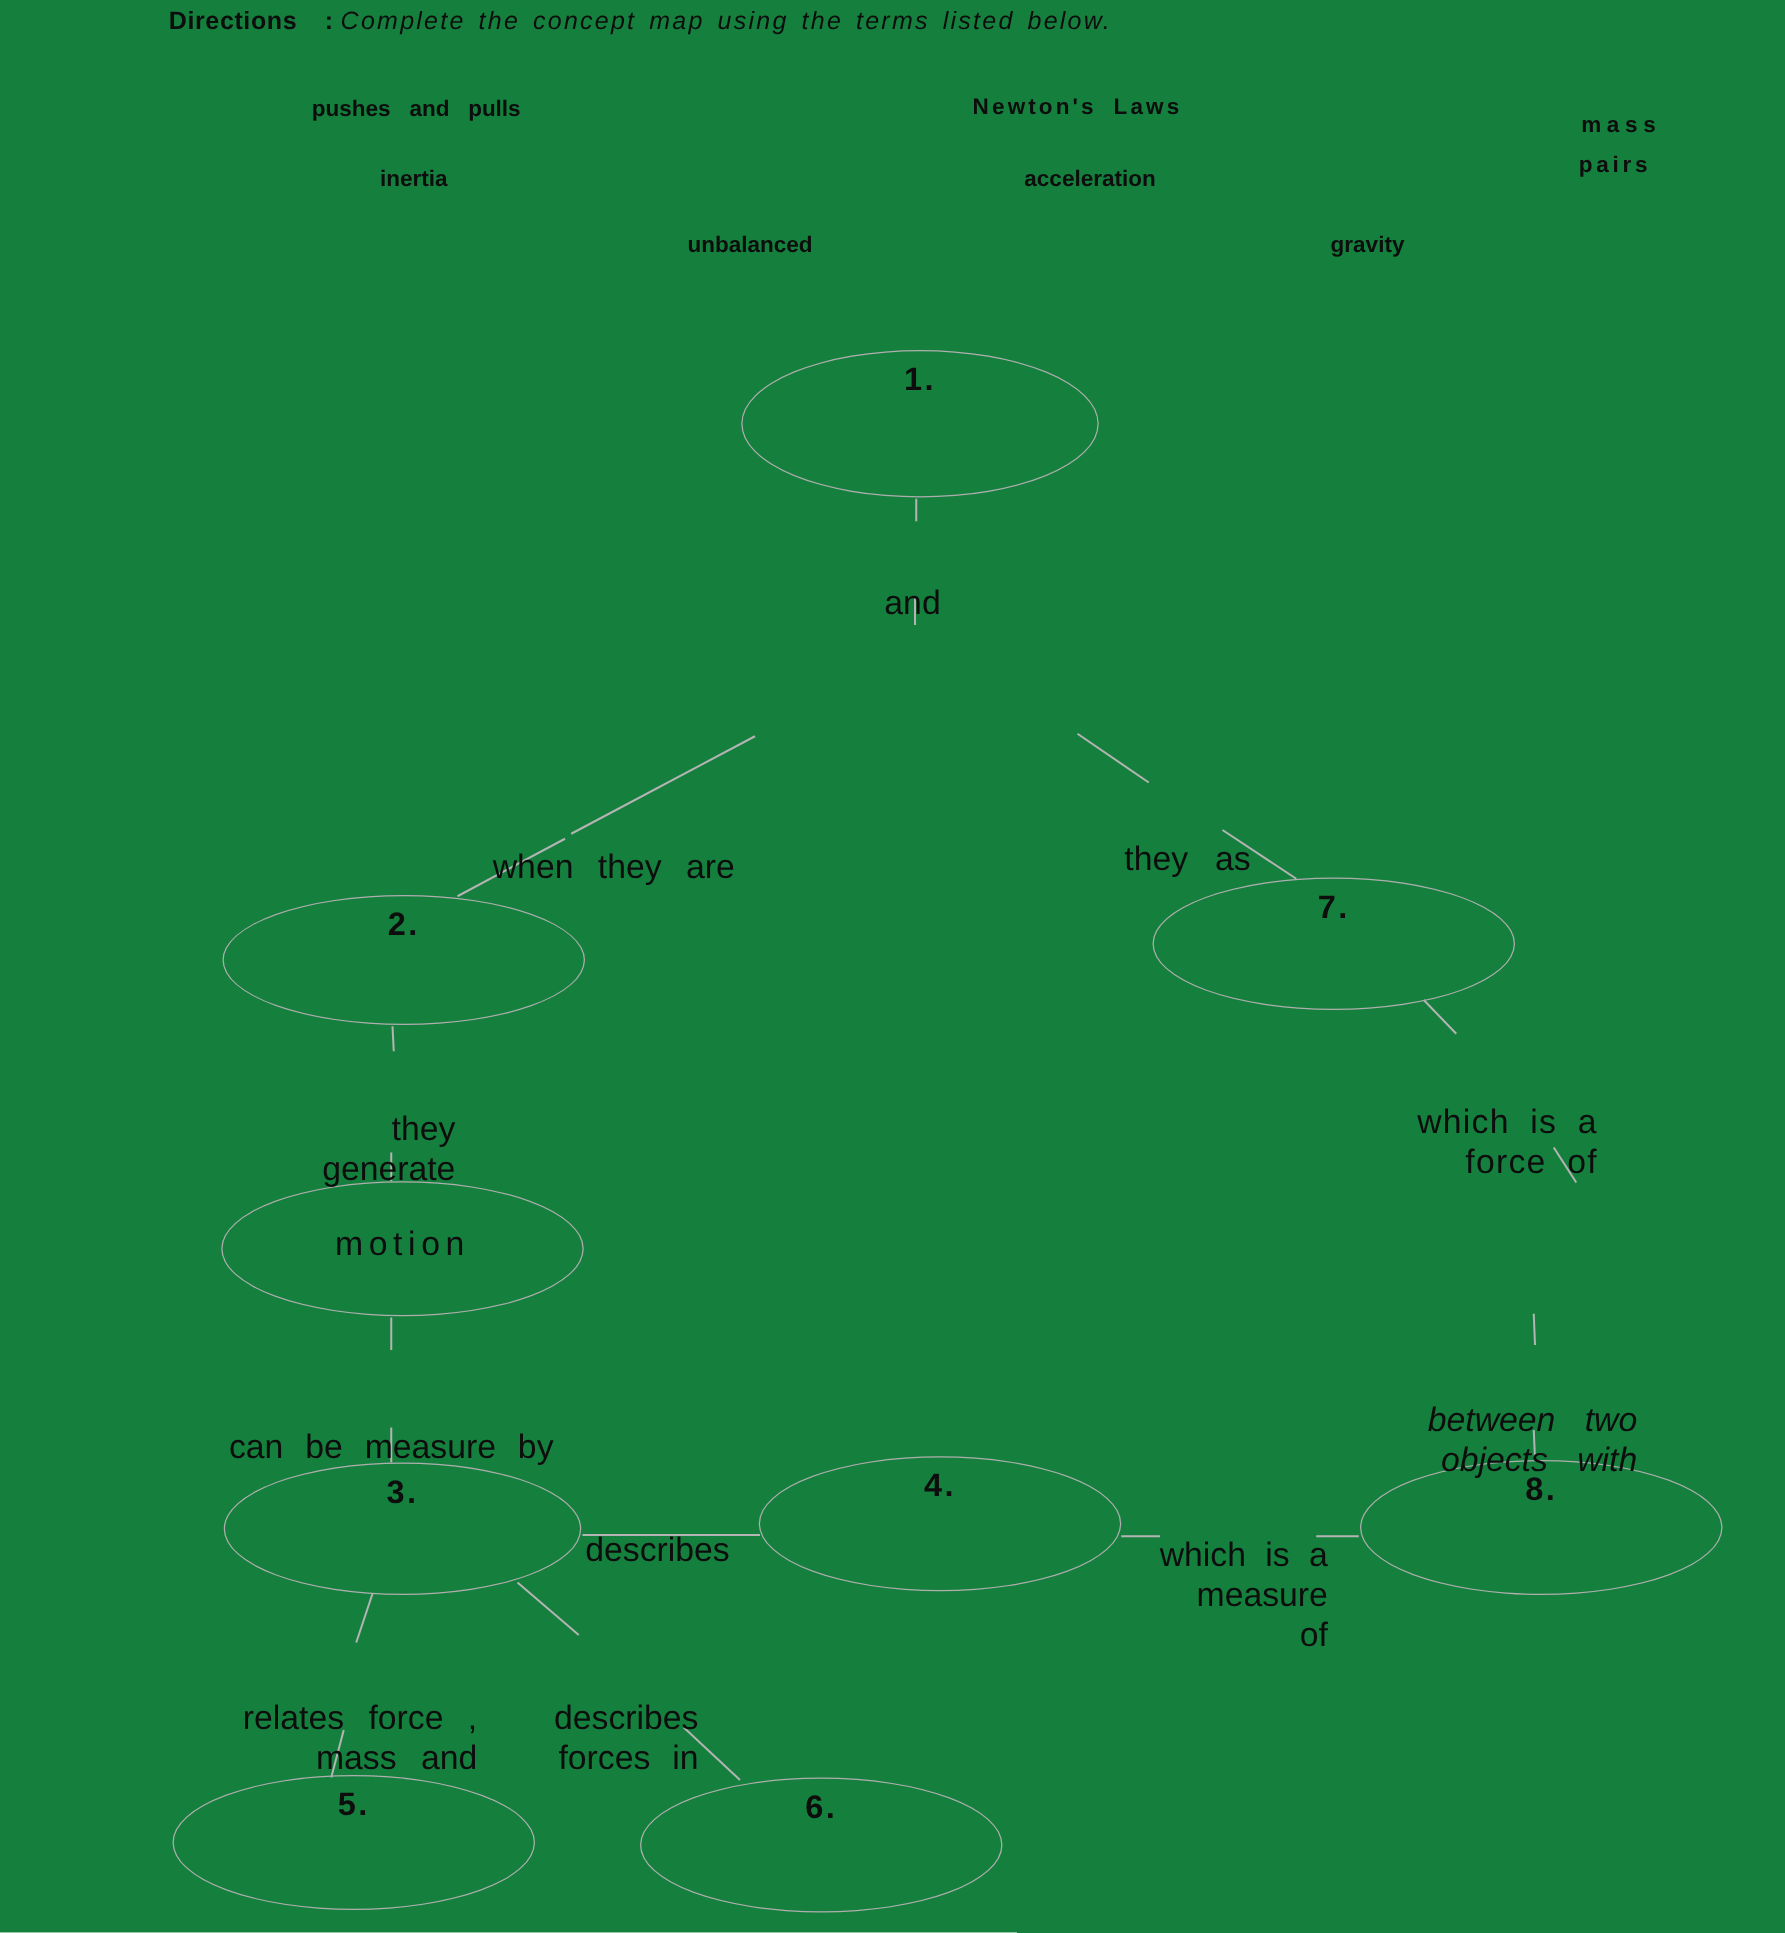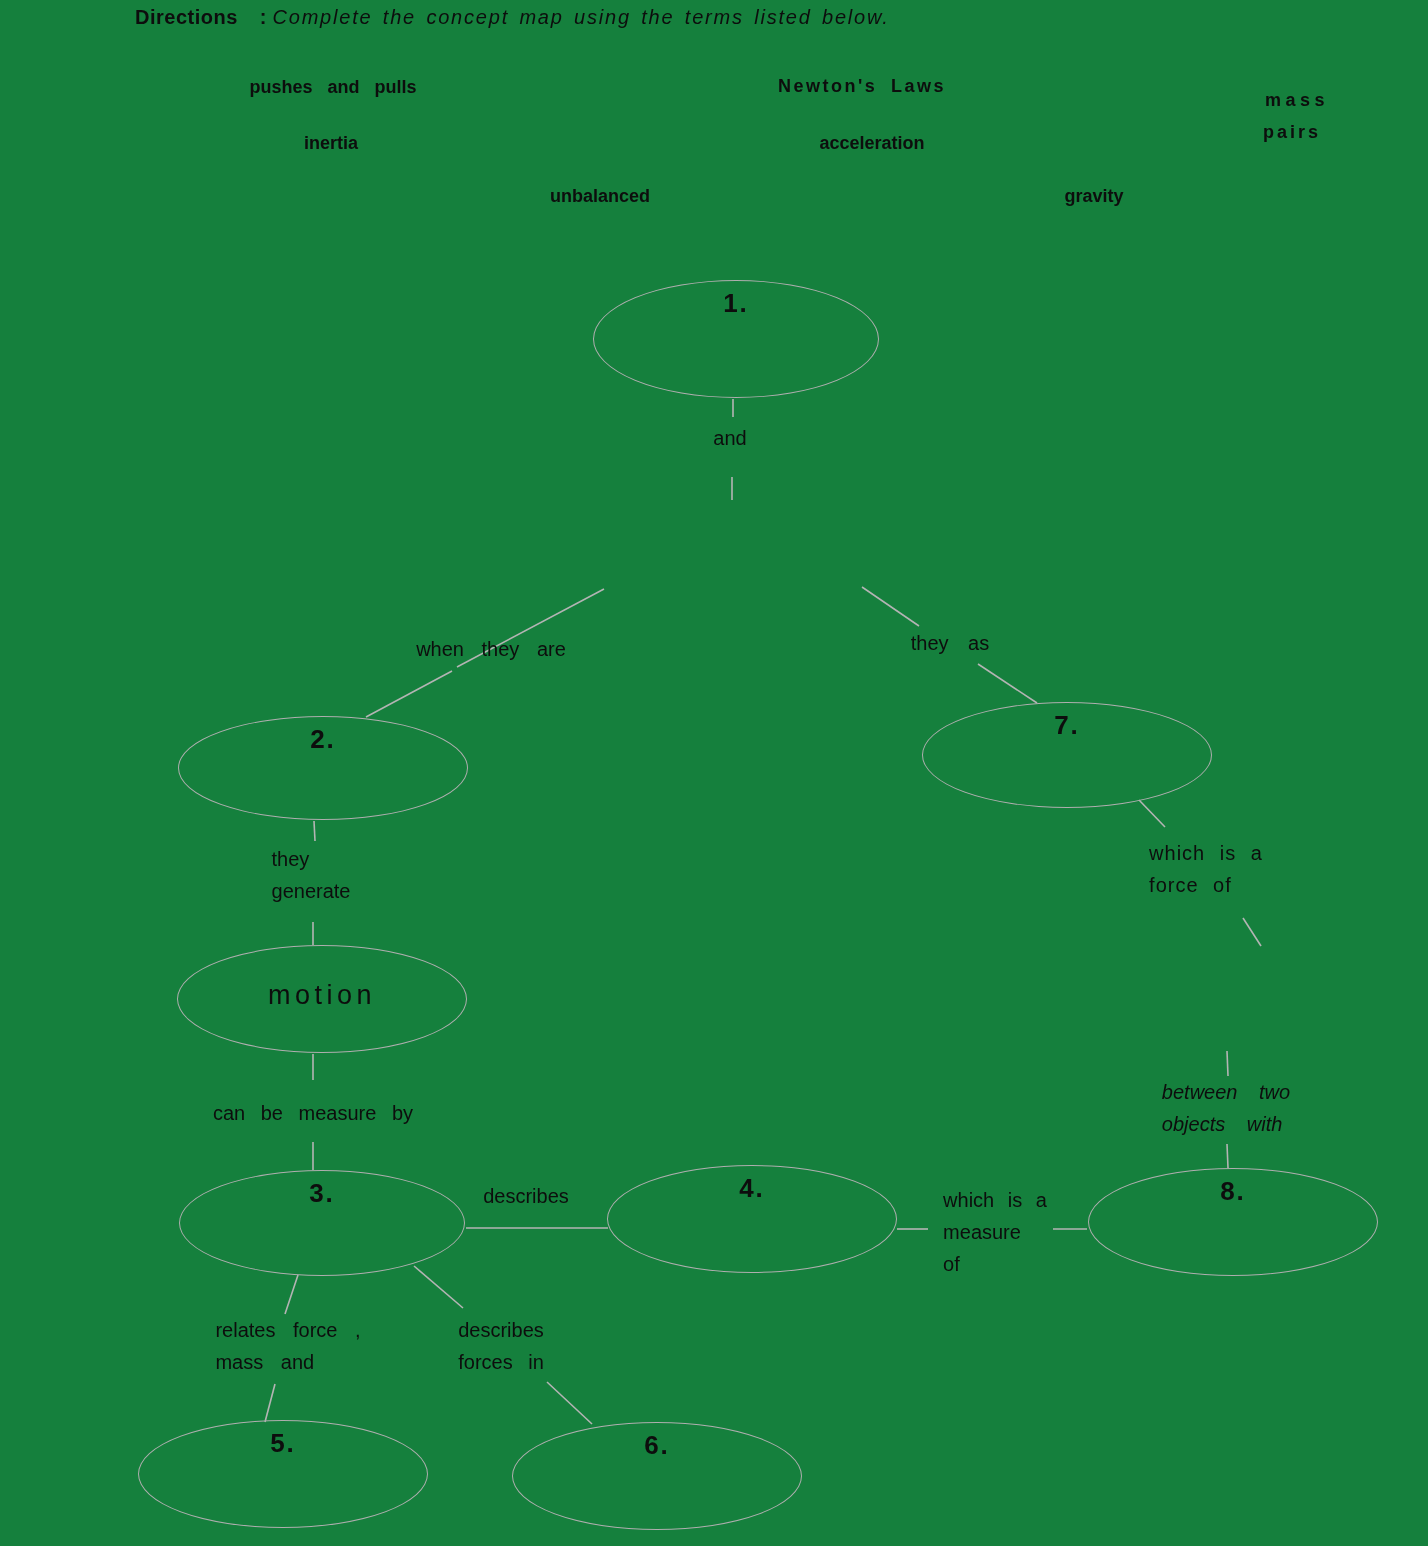--- a/index.html
+++ b/index.html
@@ -53,24 +53,25 @@
     top: 50%;
     left: 0; right: 0;
     transform: translateY(-62%);
     text-align: center;
     font-size: 27px;
   }
   
   .edge-label {
     position: absolute;
     transform: translate(-50%, -50%);
-    text-align: left;
-    font-size: 20px;
+    text-align: right;
+    font-size: 27px;
     line-height: 32px;
     white-space: nowrap;
+    margin-top: 44px;
   }
   
   .ws6  { word-spacing: 6px; }
   .ws8  { word-spacing: 8px; }
   .ws10 { word-spacing: 10px; }
   .ws12 { word-spacing: 12px; }
   .ws14 { word-spacing: 14px; }
   .ws16 { word-spacing: 16px; }
   .ls1 { letter-spacing: 1px; }
   .ls2 { letter-spacing: 2.5px; }

